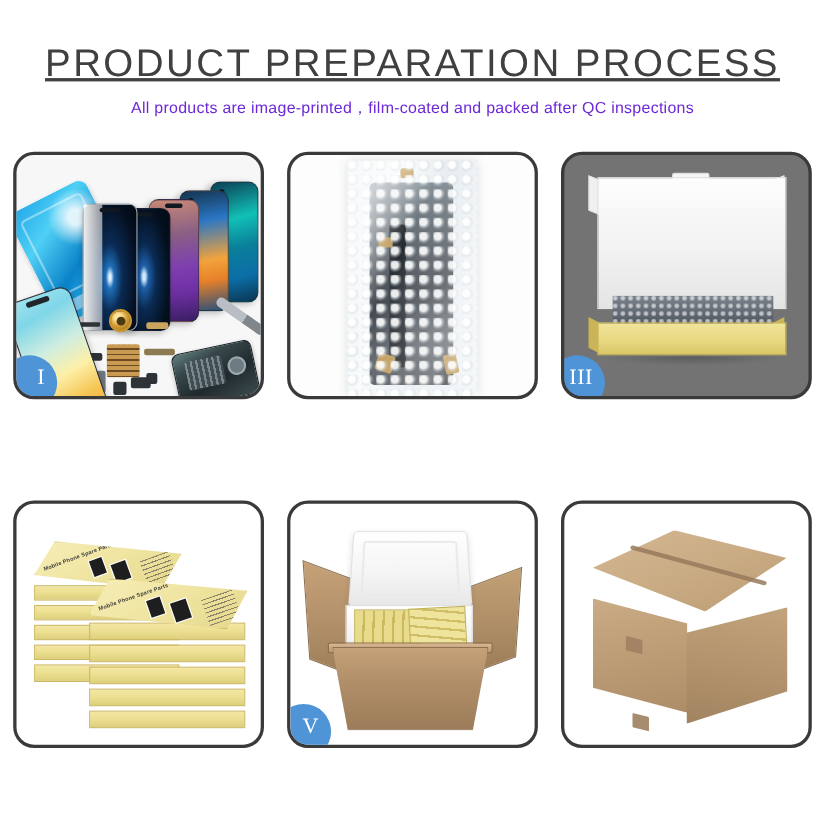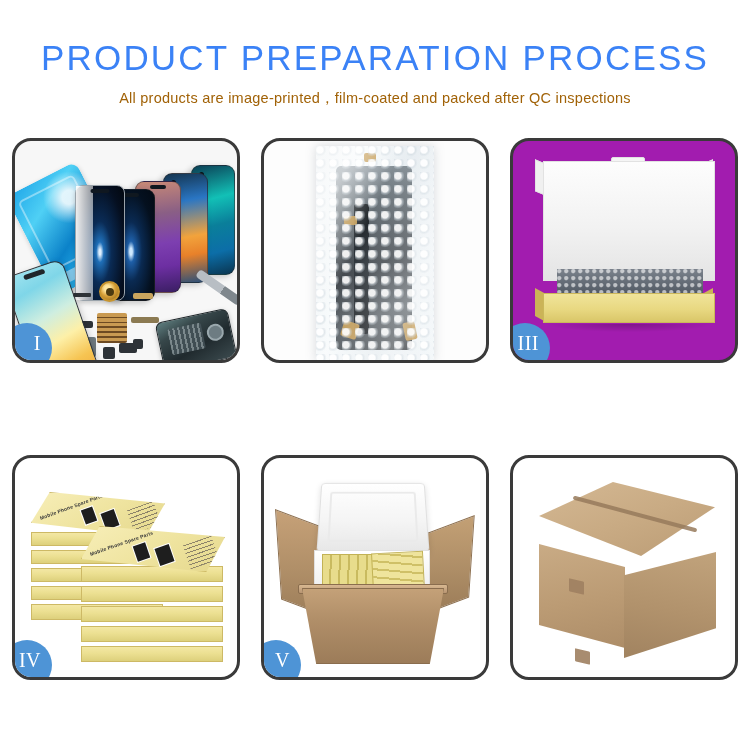--- a/index.html
+++ b/index.html
@@ -10,28 +10,29 @@
     overflow: hidden;
   }
   .page { position: relative; width: 750px; height: 750px; background: #fff; }
 
   
   .header { padding-top: 38px; text-align: center; }
   .title {
     font-size: 35px;
     letter-spacing: 2.2px;
     font-weight: 500;
-    color: #3b82f6;
+    color: #404040;
     font-family: "Liberation Sans", sans-serif;
     white-space: nowrap;
+    text-decoration: underline;
   }
   .subtitle {
     margin-top: 11px;
     font-size: 14.5px;
-    color: #a16207;
+    color: #6d28d9;
     letter-spacing: 0.25px;
     white-space: nowrap;
   }
 
   
   .grid {
     position: absolute;
     left: 12px;
     top: 138px;
     width: 726px;
@@ -207,21 +208,21 @@
   .t1 { left: 48px; top: 7px; width: 12px; height: 9px; }
   .t2 { left: 28px; top: 70px; width: 13px; height: 9px; }
   .t3 { left: 26px; top: 176px; width: 16px; height: 16px; transform: rotate(18deg); }
   .t4 { left: 88px; top: 176px; width: 12px; height: 18px; transform: rotate(-12deg); }
   .p2 .gloss {
     position: absolute; inset: 0;
     background: linear-gradient(115deg, rgba(255,255,255,.5) 0 18%, rgba(255,255,255,0) 40%, rgba(255,255,255,.35) 78%, rgba(255,255,255,0) 100%);
   }
 
   
-  .p3 { background: #a21caf; }
+  .p3 { background: #737373; }
   .p3 .lid {
     position: absolute; left: 30px; top: 20px; width: 172px; height: 120px;
     background: linear-gradient(180deg,#fdfdfd 0%, #f2f2f2 55%, #e4e4e4 100%);
     border: 1px solid #e2e2e2;
   }
   .p3 .lidflapL {
     position: absolute; left: 22px; top: 22px; width: 18px; height: 32px;
     background: #f0f0f0; transform: skewY(22deg); border: 1px solid #e3e3e3;
   }
   .p3 .lidflapR {
@@ -474,21 +475,20 @@
                 <span></span>
               </div>
             <div class="screen" style="left:74px; top:18px; width:17px; height:20px; transform: rotate(-19deg);">
                 <span></span>
               </div>
             <div class="lines" style="left:104px; top:13px; width:30px; height:25px; transform: rotate(-19deg);"></div>
           </div>
 
         </div>
       </div>
-      <div class="badge">IV</div>
     </div>
 
     <div class="panel p5">
       <div class="stage">
         <div class="flapL"></div>
         <div class="flapR"></div>
         <div class="eps"></div>
         <div class="epsbody"></div>
         <div class="yellows"></div>
         <div class="yellows2"></div>

